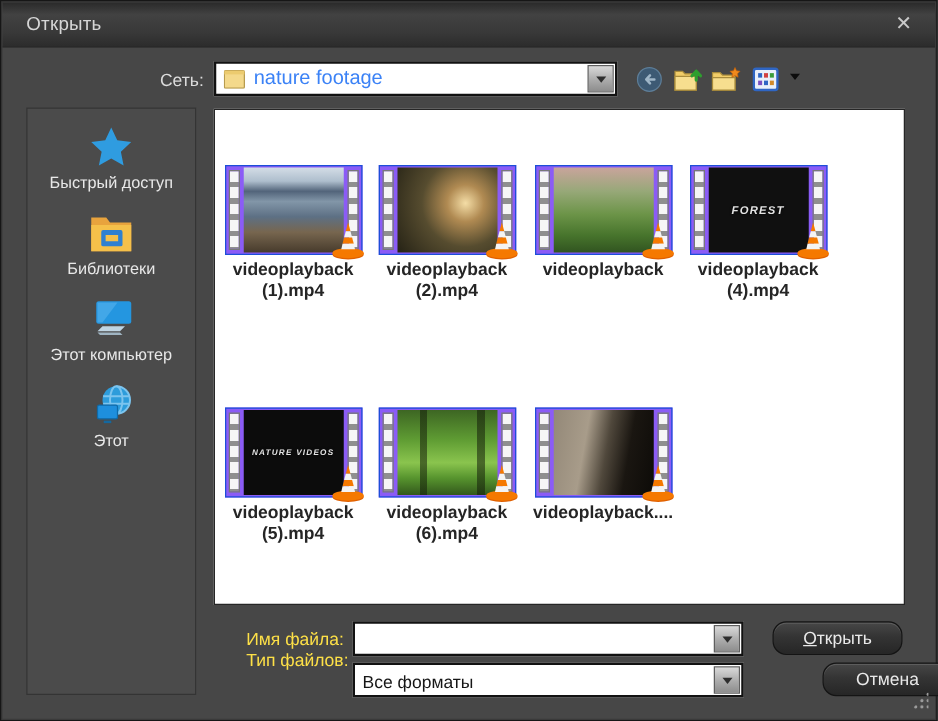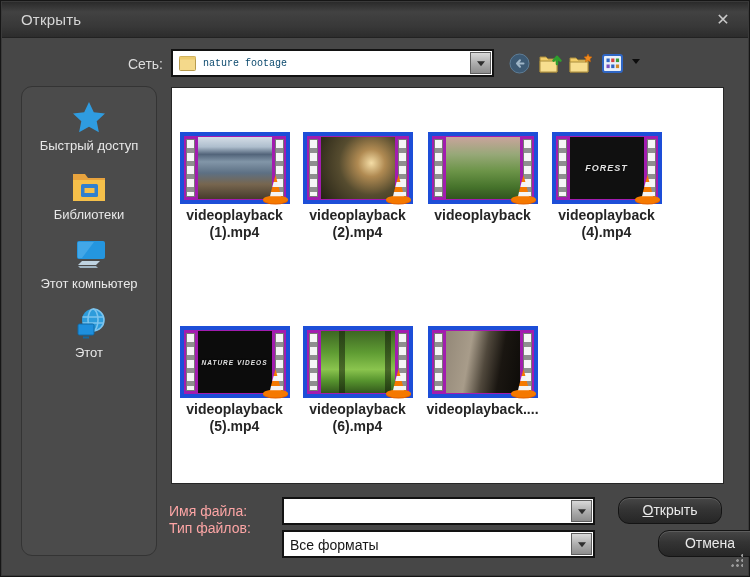--- a/index.html
+++ b/index.html
@@ -31,21 +31,21 @@
   .folder-label {
     position: absolute; left: 100px; top: 55px; width: 62px; text-align: right;
     color: #dcdcdc; font-size: 14px;
   }
   .folder-combo {
     position: absolute; left: 170px; top: 48px; width: 323px; height: 28px;
     background: #ffffff; border: 2px solid #121212;
   }
   .folder-combo .combo-inner { position: absolute; inset: 0; display: flex; align-items: center; }
   .folder-combo .folder-glyph { width: 17px; height: 15px; margin: 0 7px 0 6px; flex: 0 0 auto; }
-  .folder-combo .combo-text { color: #0c4a6e; font-size: 10px; font-family: Liberation Mono, monospace; }
+  .folder-combo .combo-text { color: #3b82f6; font-size: 16px; }
   .dd-btn {
     position: absolute; right: 1px; top: 1px; bottom: 1px; width: 21px;
     background: linear-gradient(180deg, #d9d9d9 0%, #ababab 55%, #8d8d8d 100%);
     border: 1px solid #5f5f5f;
   }
   .dd-btn::after {
     content: ""; position: absolute; left: 50%; top: 50%; transform: translate(-50%, -35%);
     border-left: 4px solid transparent; border-right: 4px solid transparent; border-top: 5px solid #2e2e2e;
   }
 
@@ -53,41 +53,41 @@
   .tool-btn { width: 24px; height: 24px; display: flex; align-items: center; justify-content: center; }
   .view-caret { width: 10px; height: 24px; position: relative; }
   .view-caret::after {
     content: ""; position: absolute; left: 1px; top: 8px;
     border-left: 4px solid transparent; border-right: 4px solid transparent; border-top: 5px solid #0d0d0d;
   }
 
   
   .sidebar {
     position: absolute; left: 20px; top: 85px; width: 136px; height: 470px;
-    background: #4b4b4b; border: 1px solid #343434; border-radius: 11px;
+    background: #4b4b4b; border: 1px solid #343434; border-radius: 0;
     display: flex; flex-direction: column; align-items: center; padding-top: 12px;
   }
   .side-item { width: 100%; display: flex; flex-direction: column; align-items: center; margin-bottom: 15px; }
   .side-icon { height: 36px; display: flex; align-items: center; justify-content: center; }
   .side-label { margin-top: 3px; color: #e8e8e8; font-size: 13px; text-align: center; }
 
   
   .filearea {
     position: absolute; left: 170px; top: 86px; width: 553px; height: 397px;
     background: #ffffff; border: 1px solid #262626;
   }
   .file-item { position: absolute; width: 123px; text-align: center; }
   .r1c1 { left: 1px;  top: 44px; } .r1c2 { left: 124px; top: 44px; }
   .r1c3 { left: 249px; top: 44px; } .r1c4 { left: 373px; top: 44px; }
   .r2c1 { left: 1px;  top: 238px; } .r2c2 { left: 124px; top: 238px; }
   .r2c3 { left: 249px; top: 238px; }
 
   .strip {
     position: relative; width: 110px; height: 72px; margin: 0 auto;
-    background: #a21caf; border: 4px solid #1d4ed8;
+    background: #8b5cf6; border: 1px solid #1d4ed8;
   }
   .holes {
     position: absolute; top: 3px; bottom: 3px; width: 9px;
     background: repeating-linear-gradient(180deg, #f6f6f6 0px, #f6f6f6 8.5px, #8f8f8f 8.5px, #8f8f8f 13px);
     border: 1px solid #787878;
   }
   .holes.left { left: 2px; } .holes.right { right: 2px; }
   .shot { position: absolute; left: 14px; right: 14px; top: 1px; bottom: 1px; background: #161616; overflow: hidden; }
 
   .t1 { background: linear-gradient(180deg, #d4dde6 0%, #aebecd 16%, #52647a 28%, #8296a8 40%, #5d7084 58%, #77664f 76%, #473b2c 100%); }
@@ -105,21 +105,21 @@
     color: #e3e3e3; font-style: italic; font-weight: bold; letter-spacing: 1px;
     text-shadow: 0 0 2px #000;
   }
   .cap-lg { font-size: 9px; } .cap-sm { font-size: 6.5px; }
 
   .cone { position: absolute; right: -3px; bottom: -5px; width: 27px; height: 31px; }
 
   .fname { margin-top: 3px; color: #252525; font-size: 14px; line-height: 17px; font-weight: bold; }
 
   
-  .field-label { position: absolute; color: #fca5a5; font-size: 14px; }
+  .field-label { position: absolute; color: #fde047; font-size: 14px; margin-left: 28px; }
   .lbl-name { left: 168px; top: 502px; }
   .lbl-type { left: 168px; top: 519px; }
 
   .combo-field {
     position: absolute; left: 281px; width: 313px; height: 28px;
     background: #ffffff; border: 2px solid #121212; padding-left: 31px;
   }
   .cf-name { top: 496px; } .cf-type { top: 529px; }
   .combo-field input {
     position: absolute; left: 2px; top: 1px; right: 24px; bottom: 1px; width: calc(100% - 26px);

